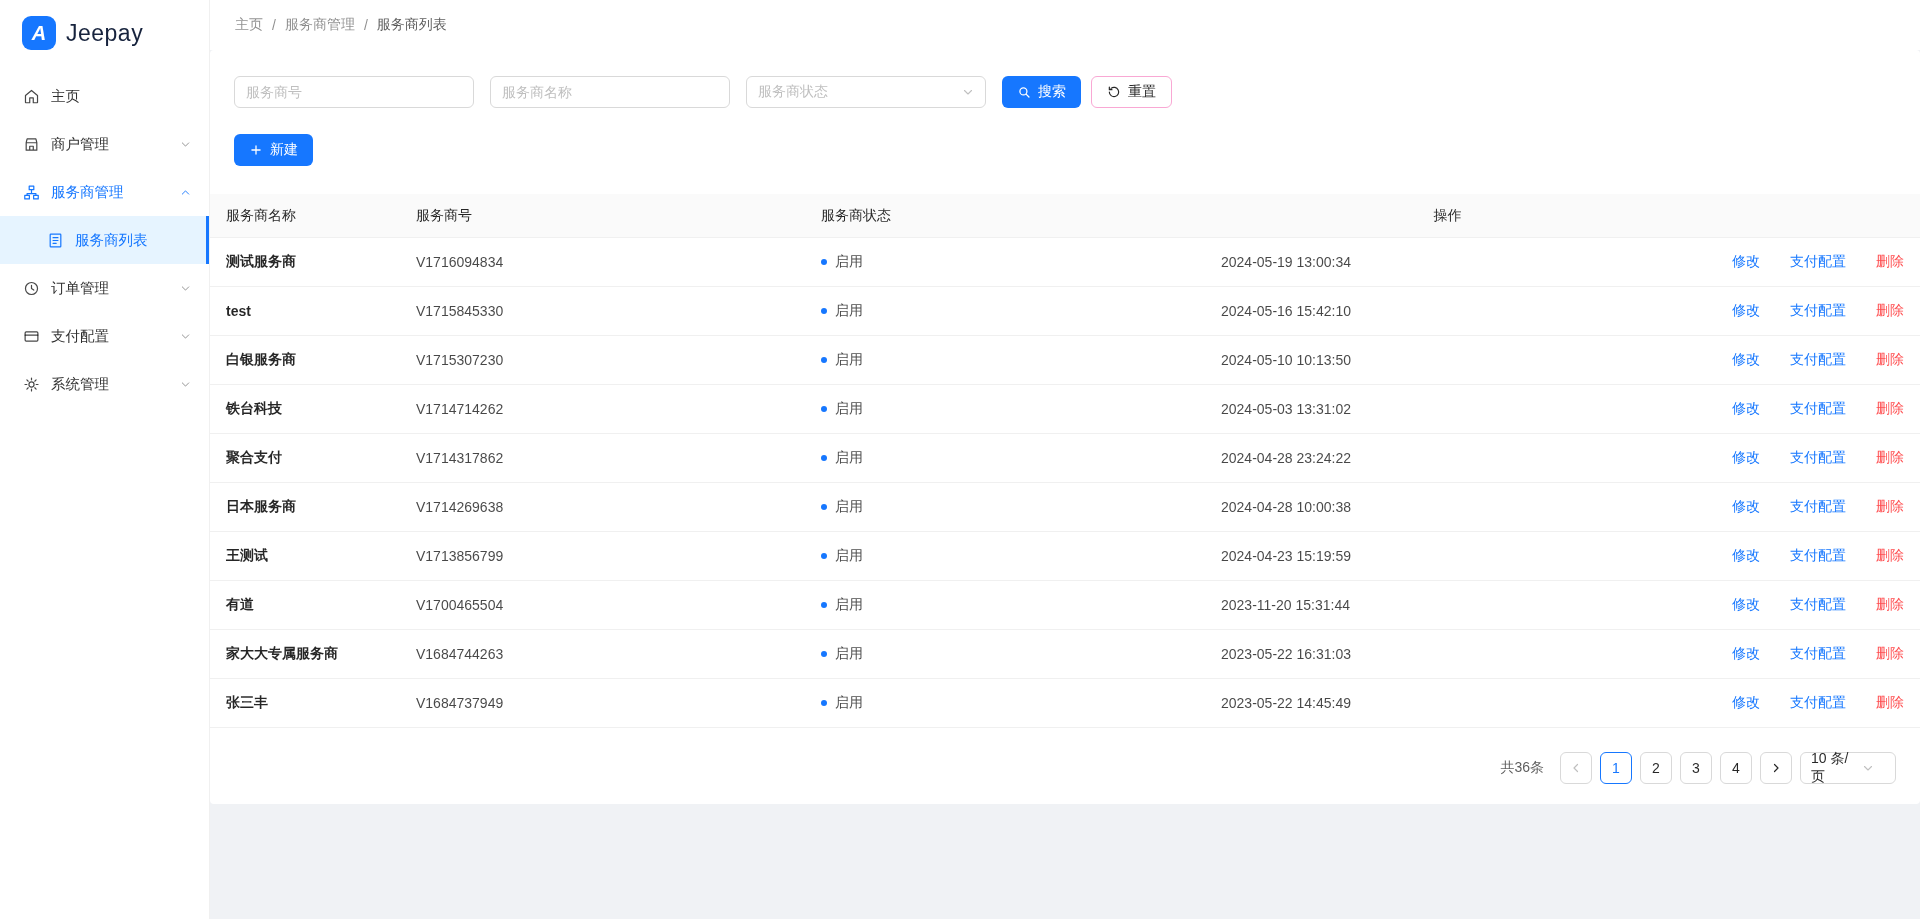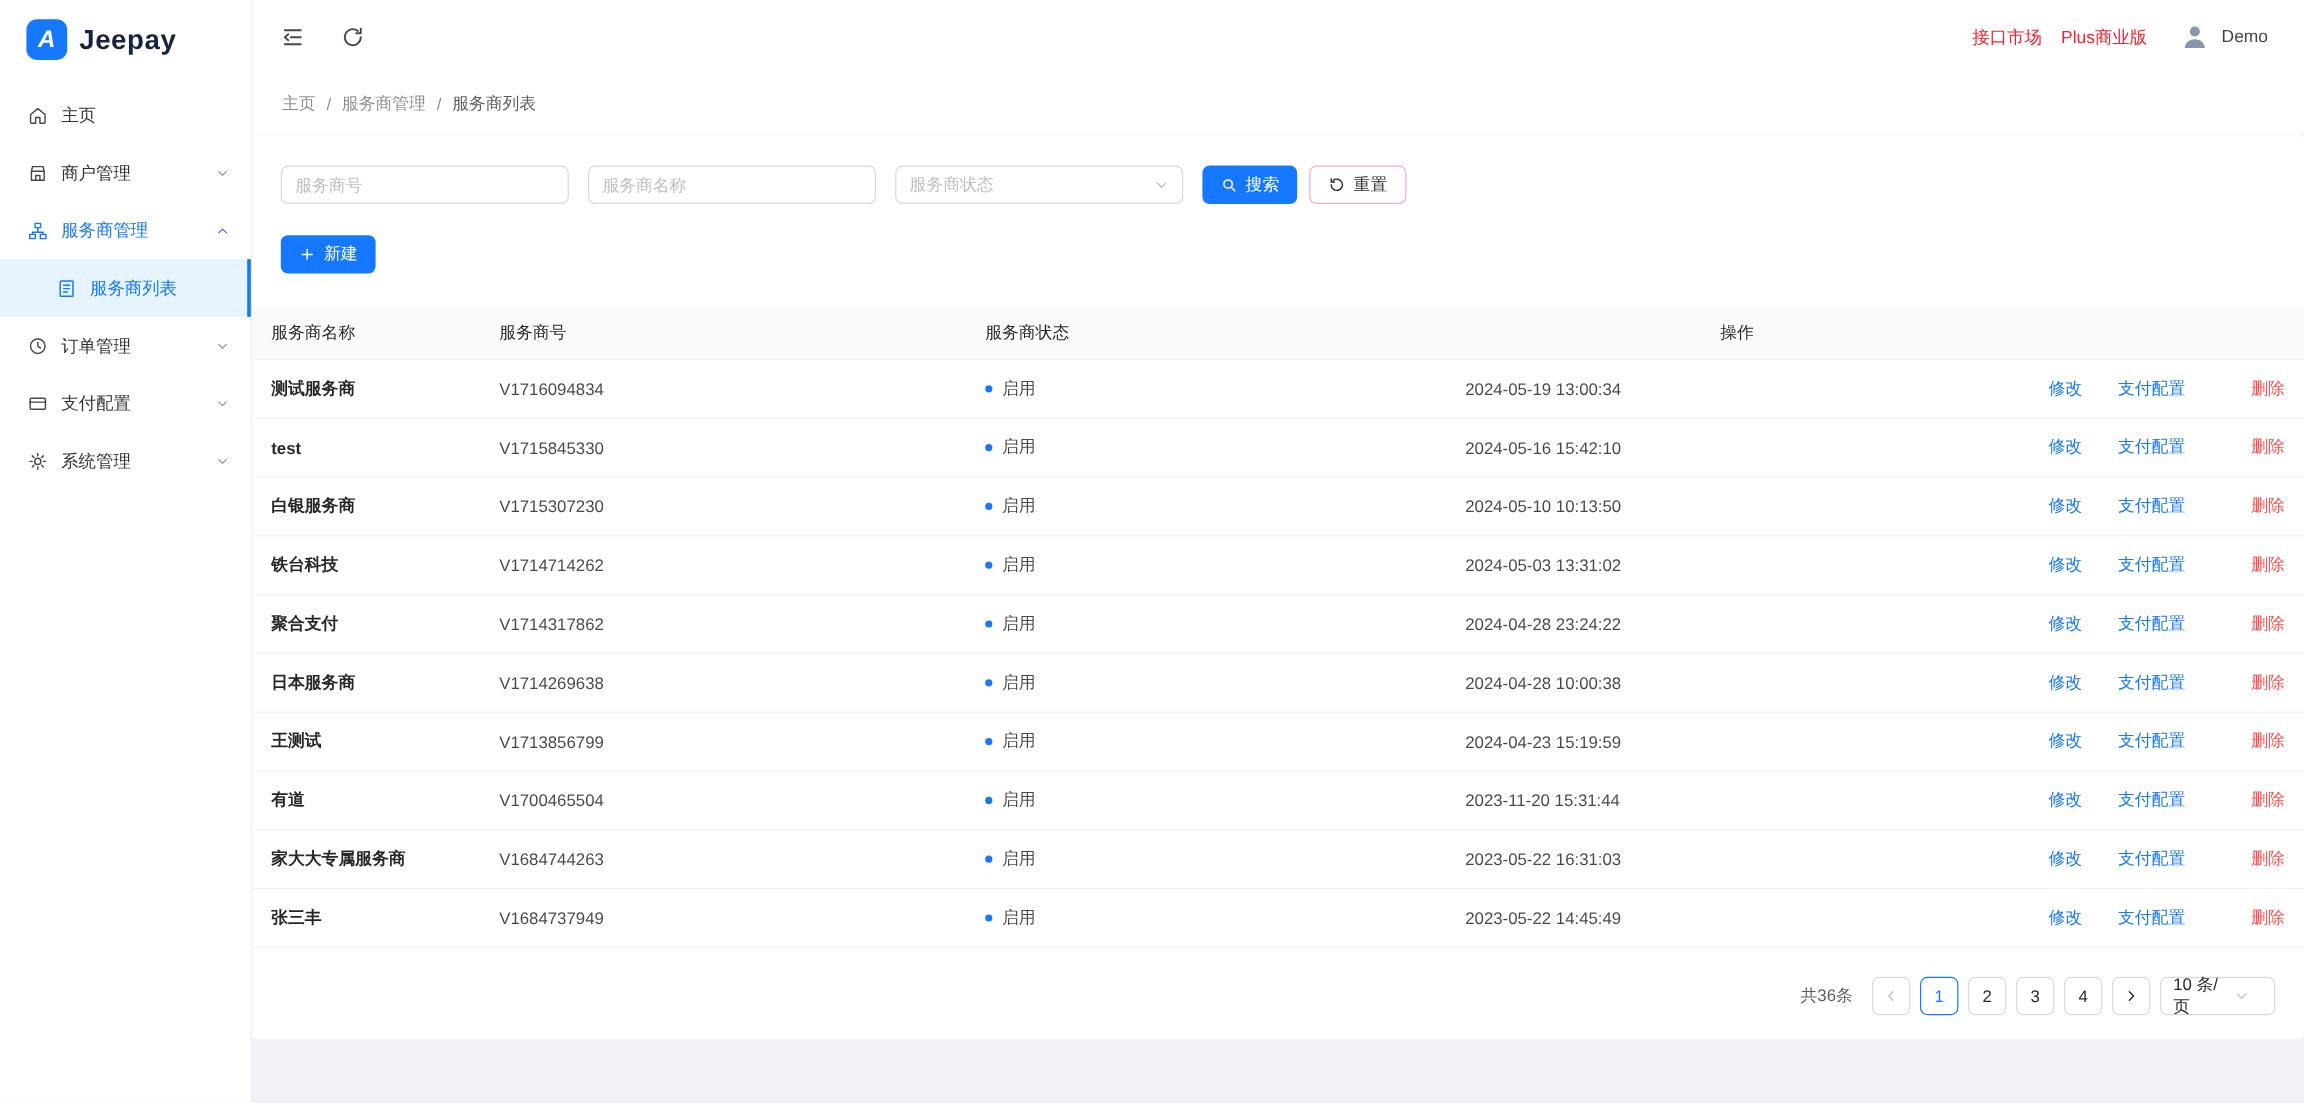--- a/index.html
+++ b/index.html
@@ -4,21 +4,21 @@
 <style>
   * { margin:0; padding:0; box-sizing:border-box; }
   html,body { width:1920px; height:919px; overflow:hidden; }
   body { font-family:"Liberation Sans","DejaVu Sans",sans-serif; font-size:14px; color:rgba(0,0,0,.85); background:#f0f2f5; }
   .app { display:flex; width:1920px; height:919px; }
 
   
   .sidebar { width:210px; background:#fff; border-right:1px solid #f0f0f0; flex-shrink:0; height:100%; }
   .logo-row { height:66px; display:flex; align-items:center; padding-left:22px; gap:10px; }
   .logo-mark { width:34px; height:34px; border-radius:9px; background:#1677ff; color:#fff; display:flex; align-items:center; justify-content:center; font-weight:700; font-size:20px; font-style:italic; }
-  .logo-text { font-size:23px; font-weight:700; color:#17233d; letter-spacing:.5px; }
+  .logo-text { font-size:23px; font-weight:400; color:#17233d; letter-spacing:.5px; }
   .menu { padding-top:6px; }
   .menu-item { height:48px; display:flex; align-items:center; padding:0 18px 0 23px; cursor:pointer; color:rgba(0,0,0,.82); font-size:14.5px; }
   .mi-icon { width:17px; height:17px; margin-right:11px; display:flex; align-items:center; color:rgba(0,0,0,.72); flex-shrink:0; }
   .mi-icon svg, .chev svg { width:100%; height:100%; }
   .chev { width:11px; height:11px; margin-left:auto; color:rgba(0,0,0,.45); display:flex; align-items:center; }
   .menu-item.active, .menu-item.active .mi-icon, .menu-item.active .chev { color:#1677ff; }
   .submenu-item { height:48px; display:flex; align-items:center; padding-left:47px; background:#e6f4ff; color:#1677ff; border-right:3px solid #1677ff; cursor:pointer; font-size:14.5px; }
   .submenu-item .mi-icon { color:#1677ff; }
 
   
@@ -66,21 +66,21 @@
   .thead { background:#fafafa; height:44px; border-bottom:1px solid #f0f0f0; }
   .th { padding:0 16px; font-weight:500; color:rgba(0,0,0,.85); }
   .th-actions { text-align:center; }
   .trow { height:49px; border-bottom:1px solid #f0f0f0; }
   .td { padding:0 16px; color:rgba(0,0,0,.72); white-space:nowrap; overflow:hidden; }
   .td-name { font-weight:600; color:rgba(0,0,0,.85); }
   .td-status { display:flex; align-items:center; gap:8px; }
   .dot { width:6px; height:6px; border-radius:50%; background:#1677ff; flex-shrink:0; }
   .td-actions { display:flex; justify-content:flex-end; gap:30px;text-align:center; }
   .link { color:#1677ff; cursor:pointer; text-decoration:none; }
-  .link.danger { color:#ff4d4f;margin-left:25px; }
+  .link.danger { color:#ff4d4f; }
 
   
   .pagi { display:flex; align-items:center; justify-content:flex-end; gap:8px; margin-top:24px; }
   .pagi-total { color:rgba(0,0,0,.65); margin-right:8px; }
   .pg-item { min-width:32px; height:32px; border:1px solid #d9d9d9; border-radius:6px; background:#fff; display:flex; align-items:center; justify-content:center; cursor:pointer; color:rgba(0,0,0,.85); font-size:14px; }
   .pg-item.active { border-color:#1677ff; color:#1677ff; font-weight:500; }
   .pg-item.disabled { color:rgba(0,0,0,.25); cursor:not-allowed; }
   .pg-arrow { width:12px; height:12px; display:flex; }
   .pg-arrow svg { width:100%; height:100%; }
   .pg-size { width:96px; height:32px; border:1px solid #d9d9d9; border-radius:6px; background:#fff; display:flex; align-items:center; padding:0 8px 0 10px; cursor:pointer; color:rgba(0,0,0,.85); }
@@ -191,45 +191,20 @@
               <path d="M5 8.5l7 7 7-7"></path>
             </svg>
         </span>
       </div>
 
     </nav>
   </aside>
 
   <div class="main">
 
-    <header class="topbar">
-      <span class="tool-icon">
-        <svg viewBox="0 0 24 24" fill="none" stroke="currentColor" stroke-width="1.9" stroke-linecap="round" stroke-linejoin="round">
-            <path d="M4 5h16M10 12h10M4 19h16"></path>
-            <path d="M7.5 9 4 12l3.5 3"></path>
-          </svg>
-      </span>
-      <span class="tool-icon">
-        <svg viewBox="0 0 24 24" fill="none" stroke="currentColor" stroke-width="1.9" stroke-linecap="round" stroke-linejoin="round">
-            <path d="M20 12a8 8 0 1 1-2.9-6.2"></path>
-            <path d="M20 3.5V8h-4.5"></path>
-          </svg>
-      </span>
-      <div class="topbar-right">
-        <span class="hlink">接口市场</span>
-        <span class="hlink">Plus商业版</span>
-        <span class="avatar">
-          <svg viewBox="0 0 24 24" fill="currentColor">
-              <circle cx="12" cy="7.2" r="4.2"></circle>
-              <path d="M3.5 21c.6-4.6 4.2-7.3 8.5-7.3s7.9 2.7 8.5 7.3z"></path>
-            </svg>
-        </span>
-        <span class="username">Demo</span>
-      </div>
-    </header>
 
     <div class="crumb-row">
       <span class="crumb">主页</span>
       <span class="crumb-sep">/</span>
       <span class="crumb">服务商管理</span>
       <span class="crumb-sep">/</span>
       <span class="crumb current">服务商列表</span>
     </div>
 
     <div class="content">

